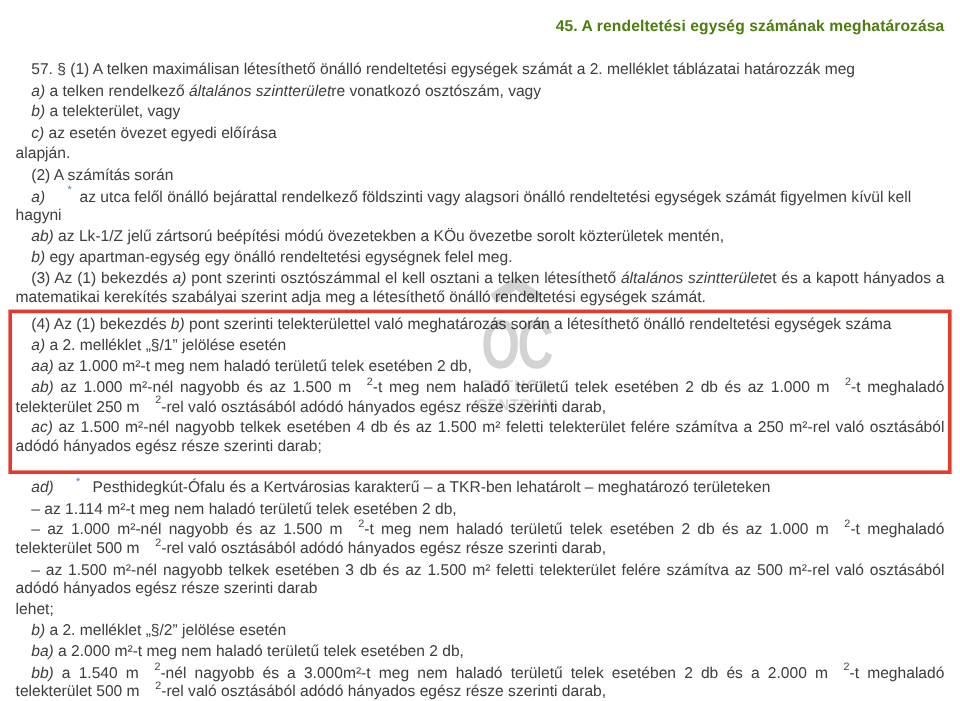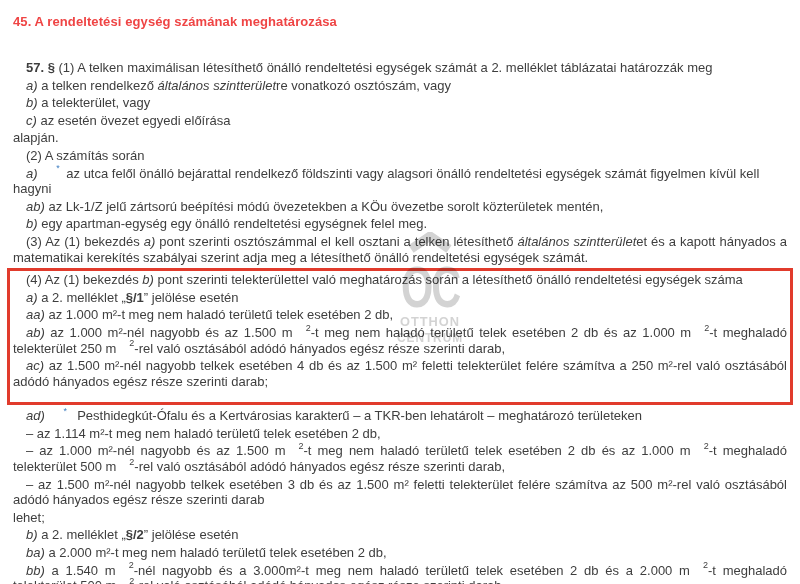--- a/index.html
+++ b/index.html
@@ -4,30 +4,30 @@
 <style>
   html,body{margin:0;padding:0;background:#ffffff;}
   body{
     width:800px;height:584px;overflow:hidden;position:relative;
     font-family:"Liberation Sans","DejaVu Sans",sans-serif;
     color:#3e3e3e;
     -webkit-font-smoothing:antialiased;
   }
   .page{position:relative;width:800px;height:584px;box-sizing:border-box;padding:6px 13px 0;}
   h1.title{
-    font-size:13px;font-weight:700;text-align:left;color:#ef4444;
-    margin:8px 0 30px;letter-spacing:.1px;
+    font-size:13px;font-weight:700;text-align:right;color:#4d7c0f;
+    margin:8px 0 20px;letter-spacing:.1px;
   }
   .paras p{
     margin:0;padding:1px 0;font-size:13px;line-height:15.6px;
   }
   .paras p.indent{text-indent:13px;}
   .paras p.justify{text-align:justify;}
   .seg-i{font-style:italic;}
-  .seg-b{font-weight:700;}
+  .seg-b{font-weight:400;}
   .seg-sup{
     vertical-align:super;font-size:9px;line-height:0;display:inline-block;
     transform:translateY(-1px);
   }
   .seg-blue{color:#3f7ec1;margin:0 3px 0 2px;}
   .redbox{
     margin:2px -6px 2px;padding:0 3px 12px;
     border:3px solid #e13b2c;
   }
   .watermark{

